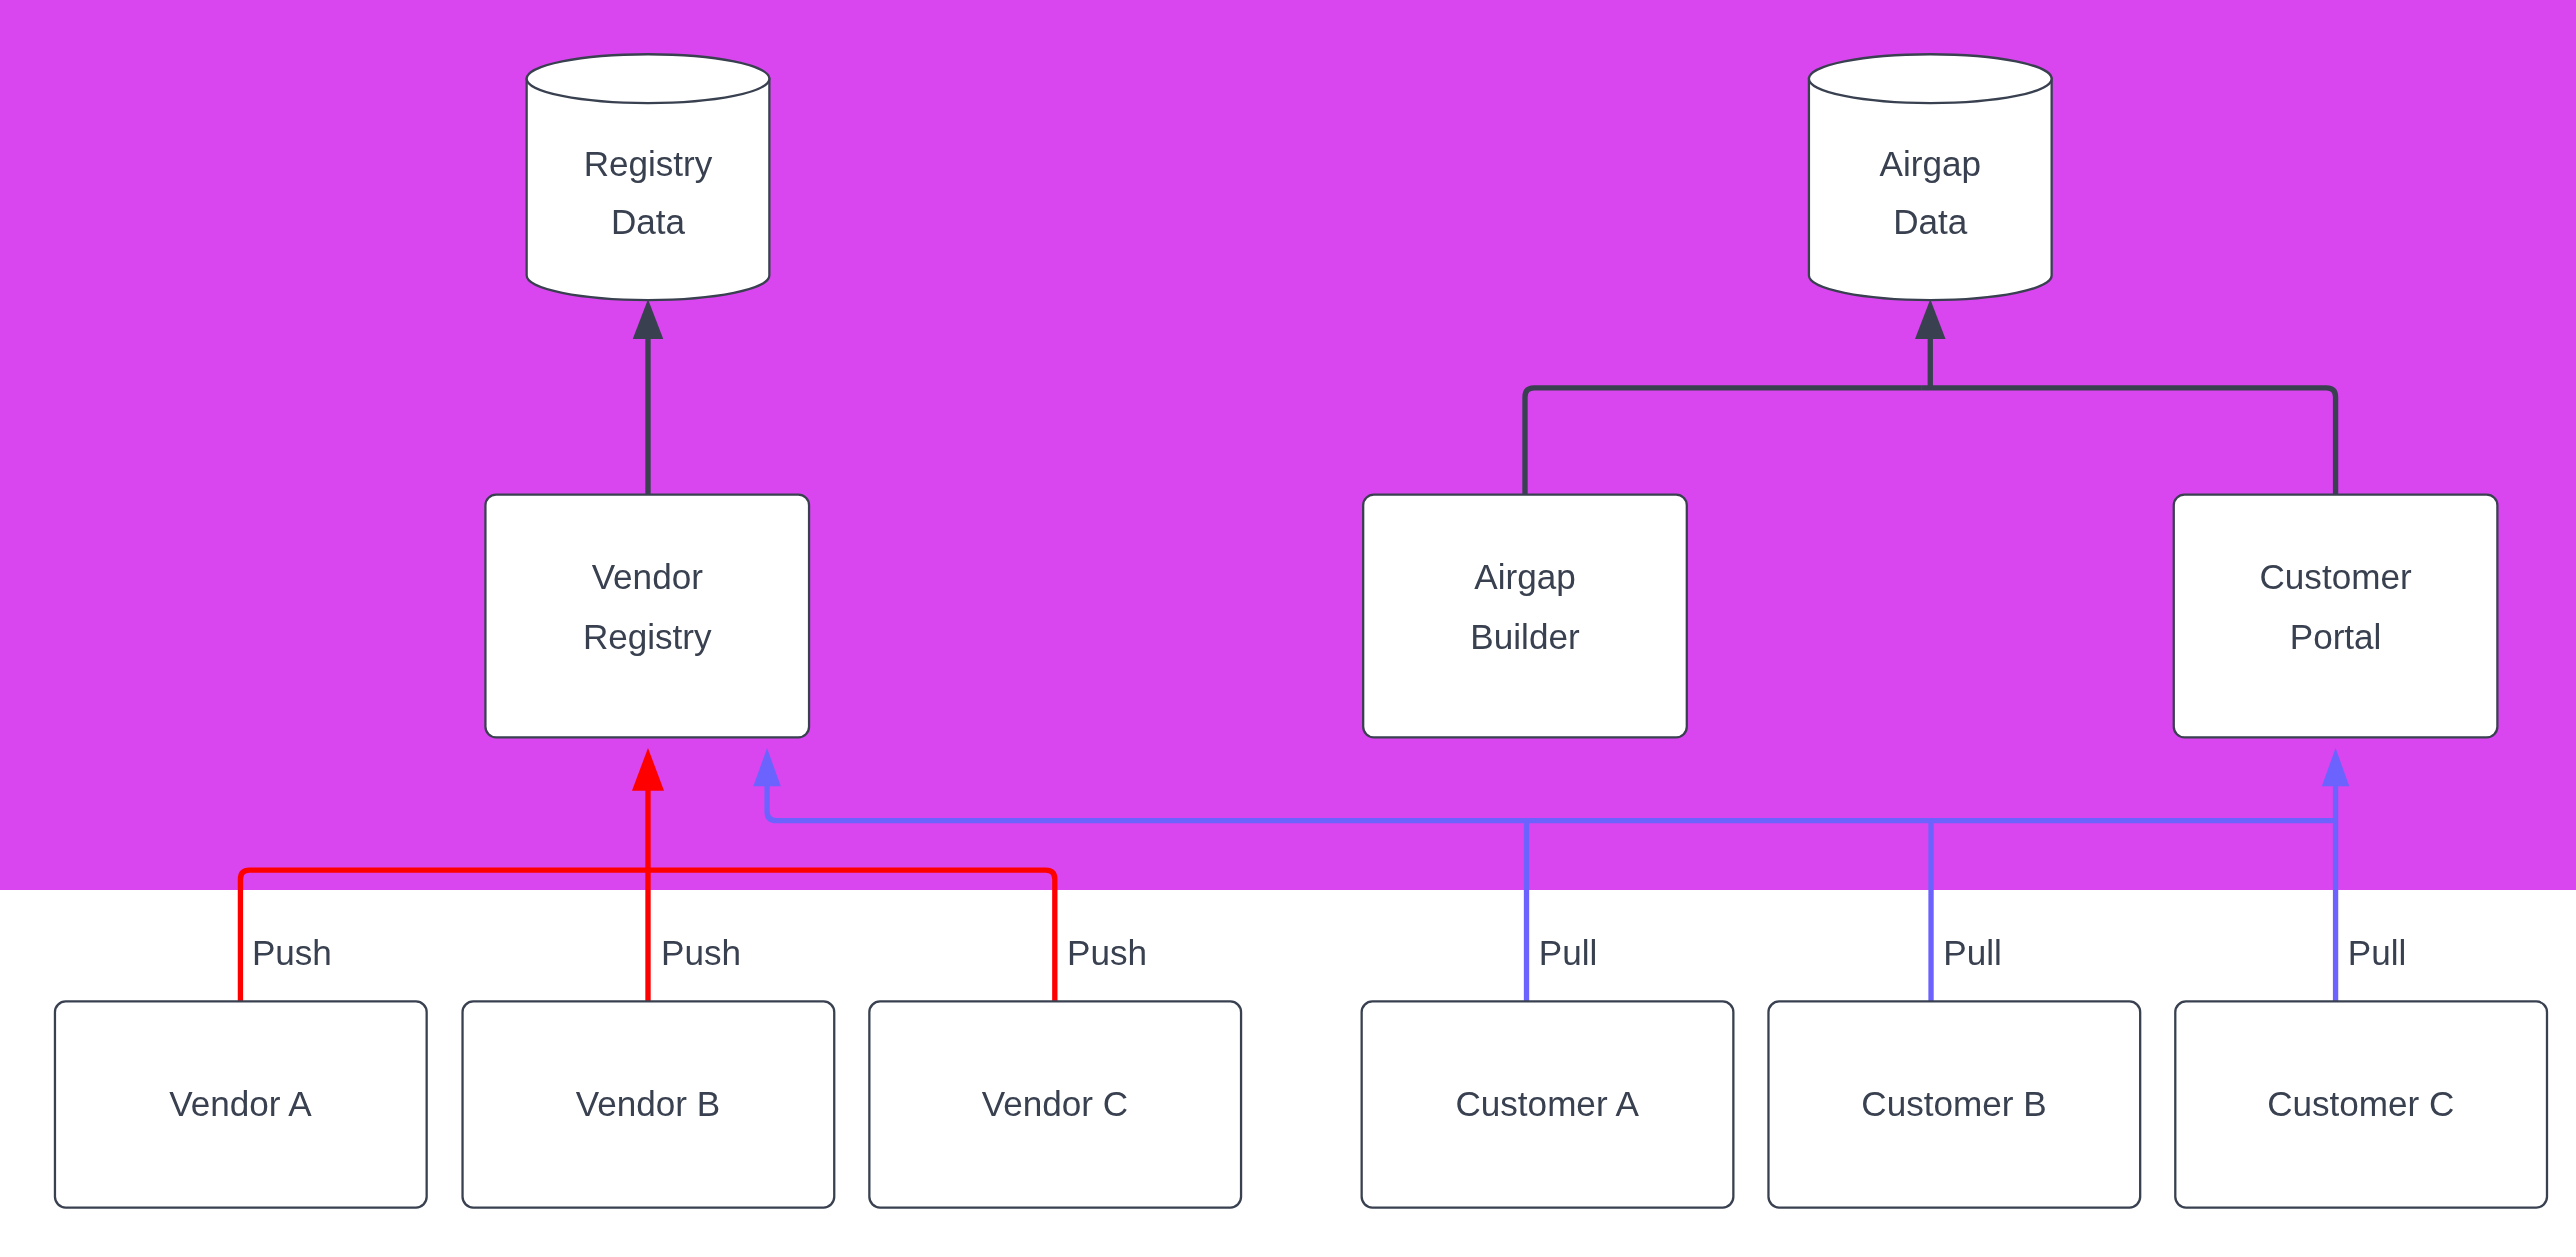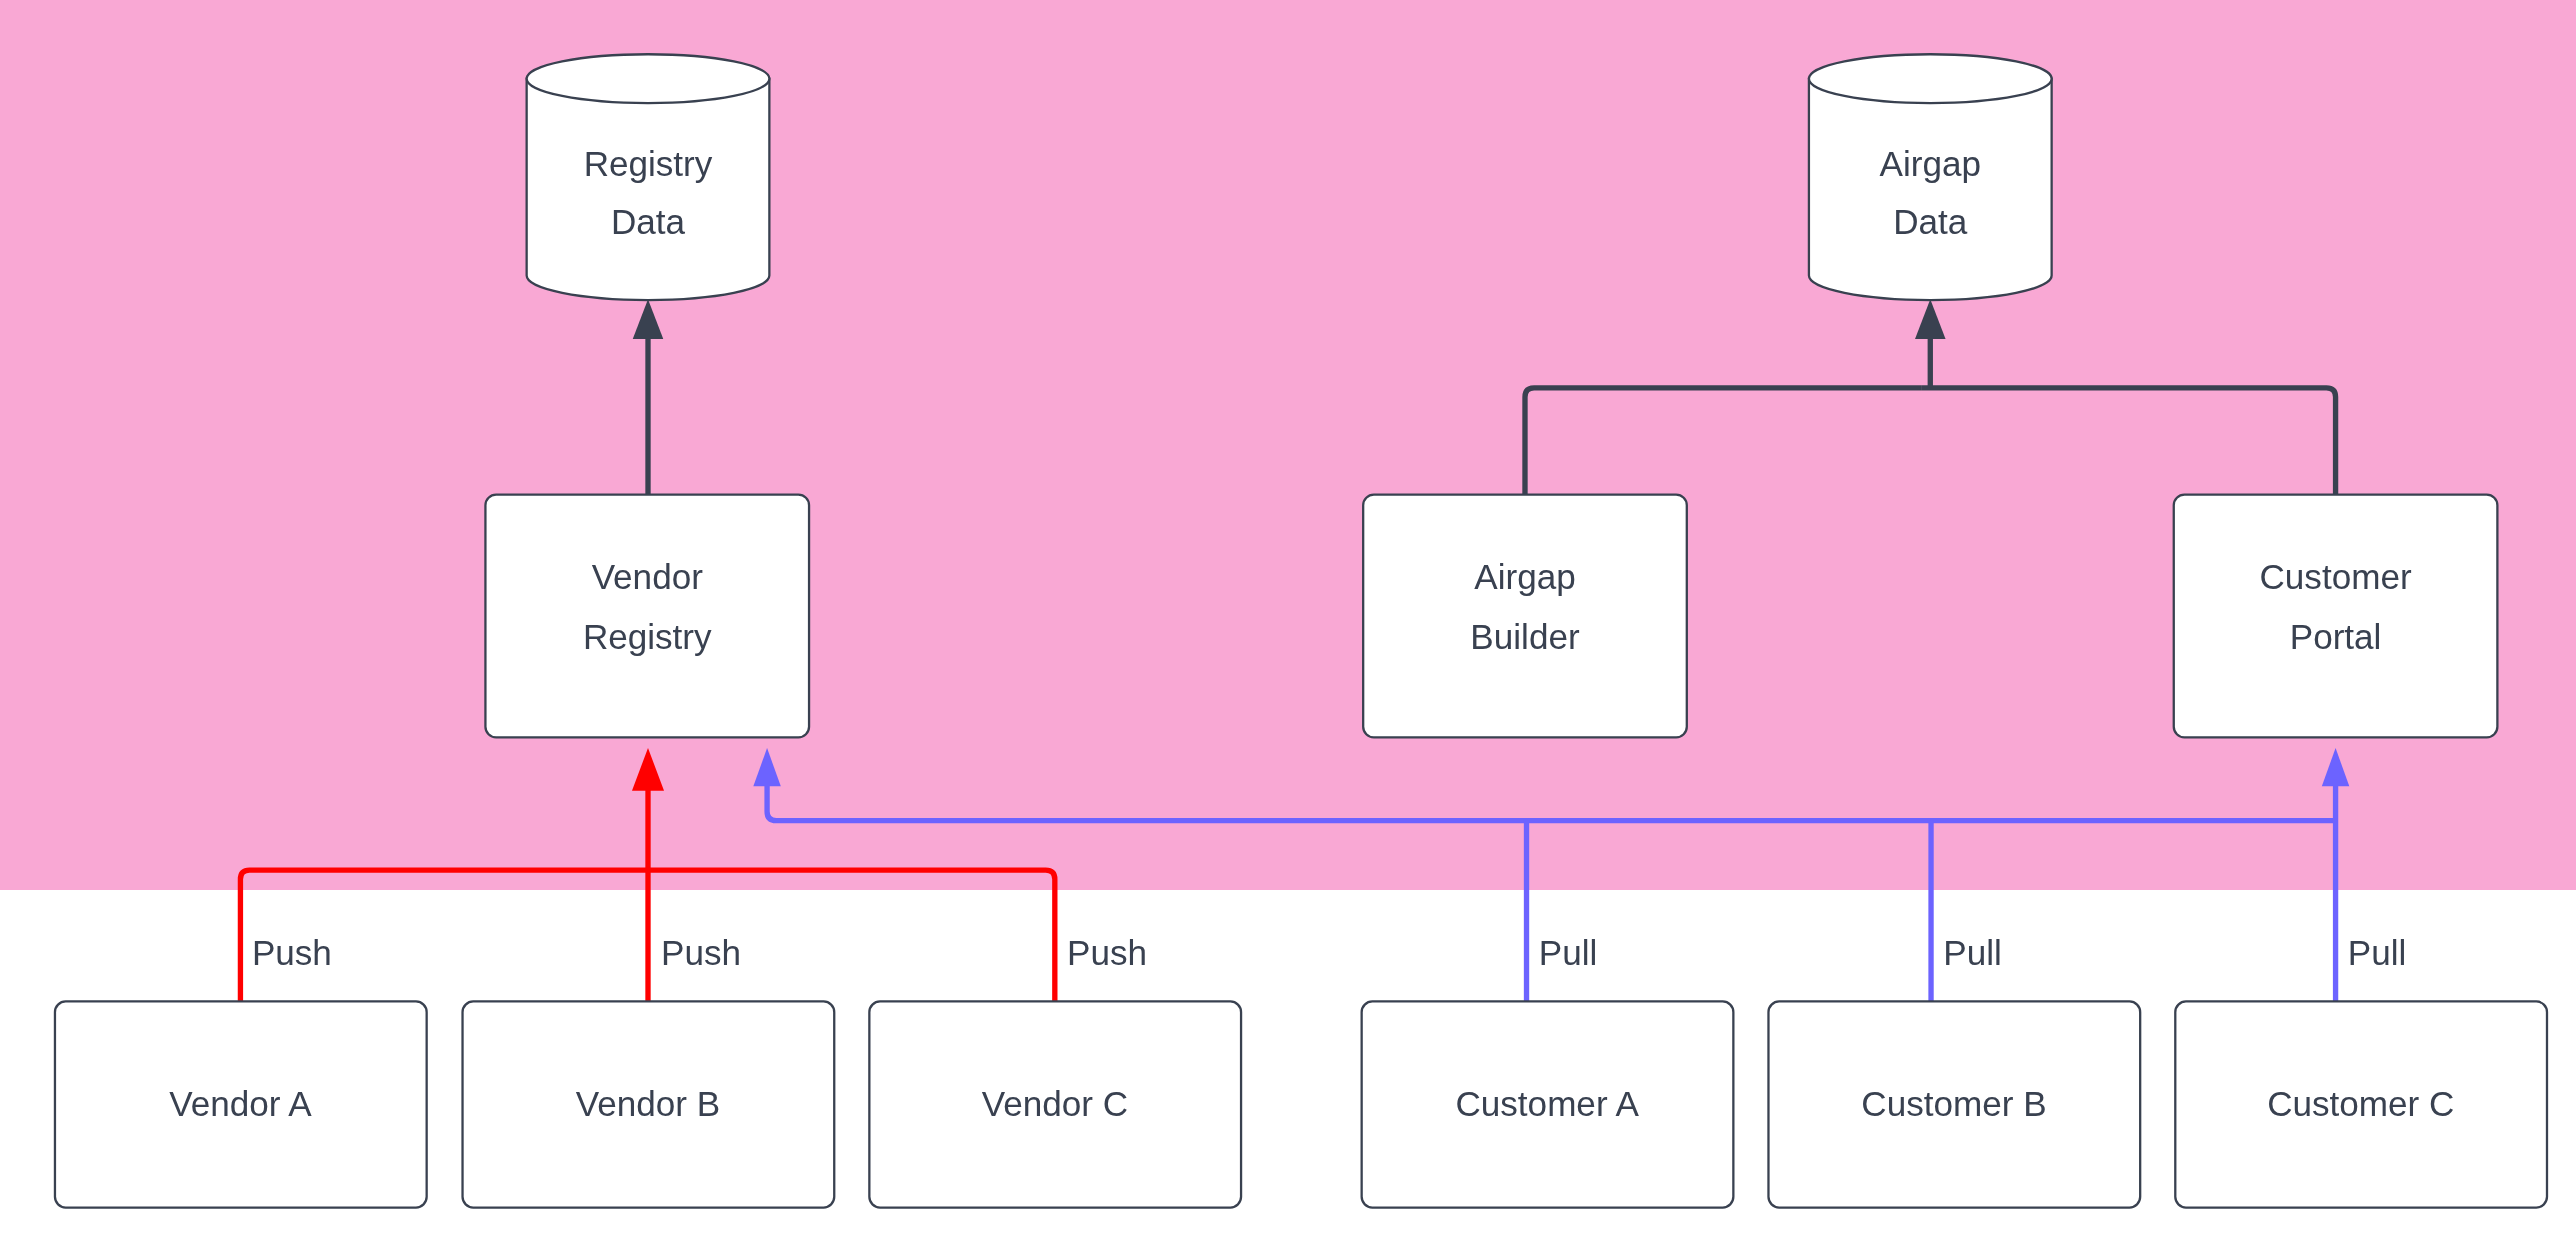--- a/index.html
+++ b/index.html
@@ -10,21 +10,21 @@
   body {
     width: 2576px;
     height: 1258px;
     overflow: hidden;
     font-family: "Liberation Sans", sans-serif;
   }
   #diagram-root {
     position: relative;
     width: 2576px;
     height: 890px;
-    background: #f9a8d4;
+    background: #d946ef;
     text-align: center;
   }
   svg.diagram-canvas {
     display: block;
     width: 2576px;
     height: 1258px;
   }
   .node-shape {
     fill: #ffffff;
     stroke: #394150;

